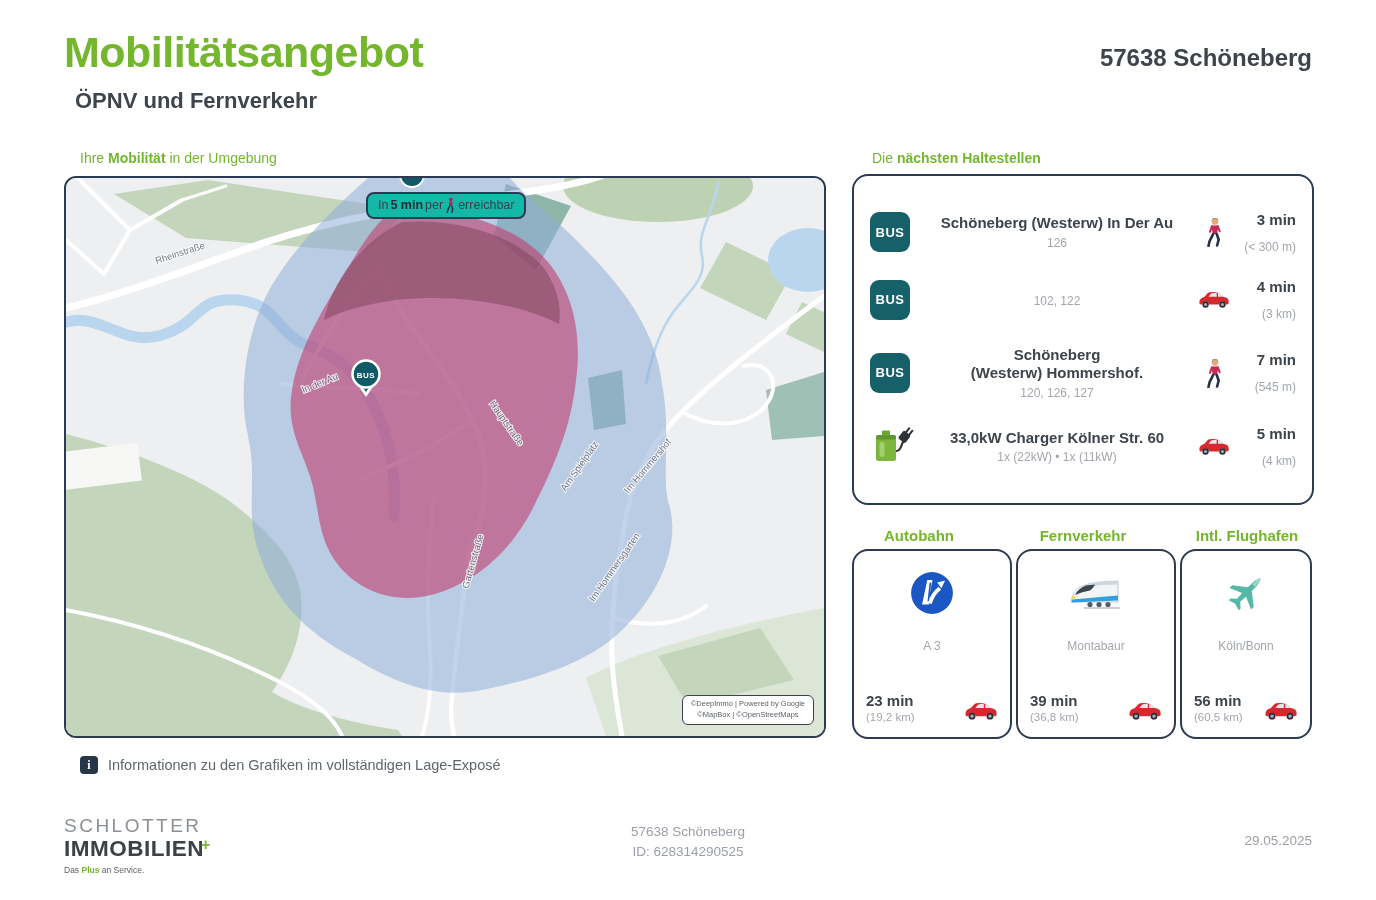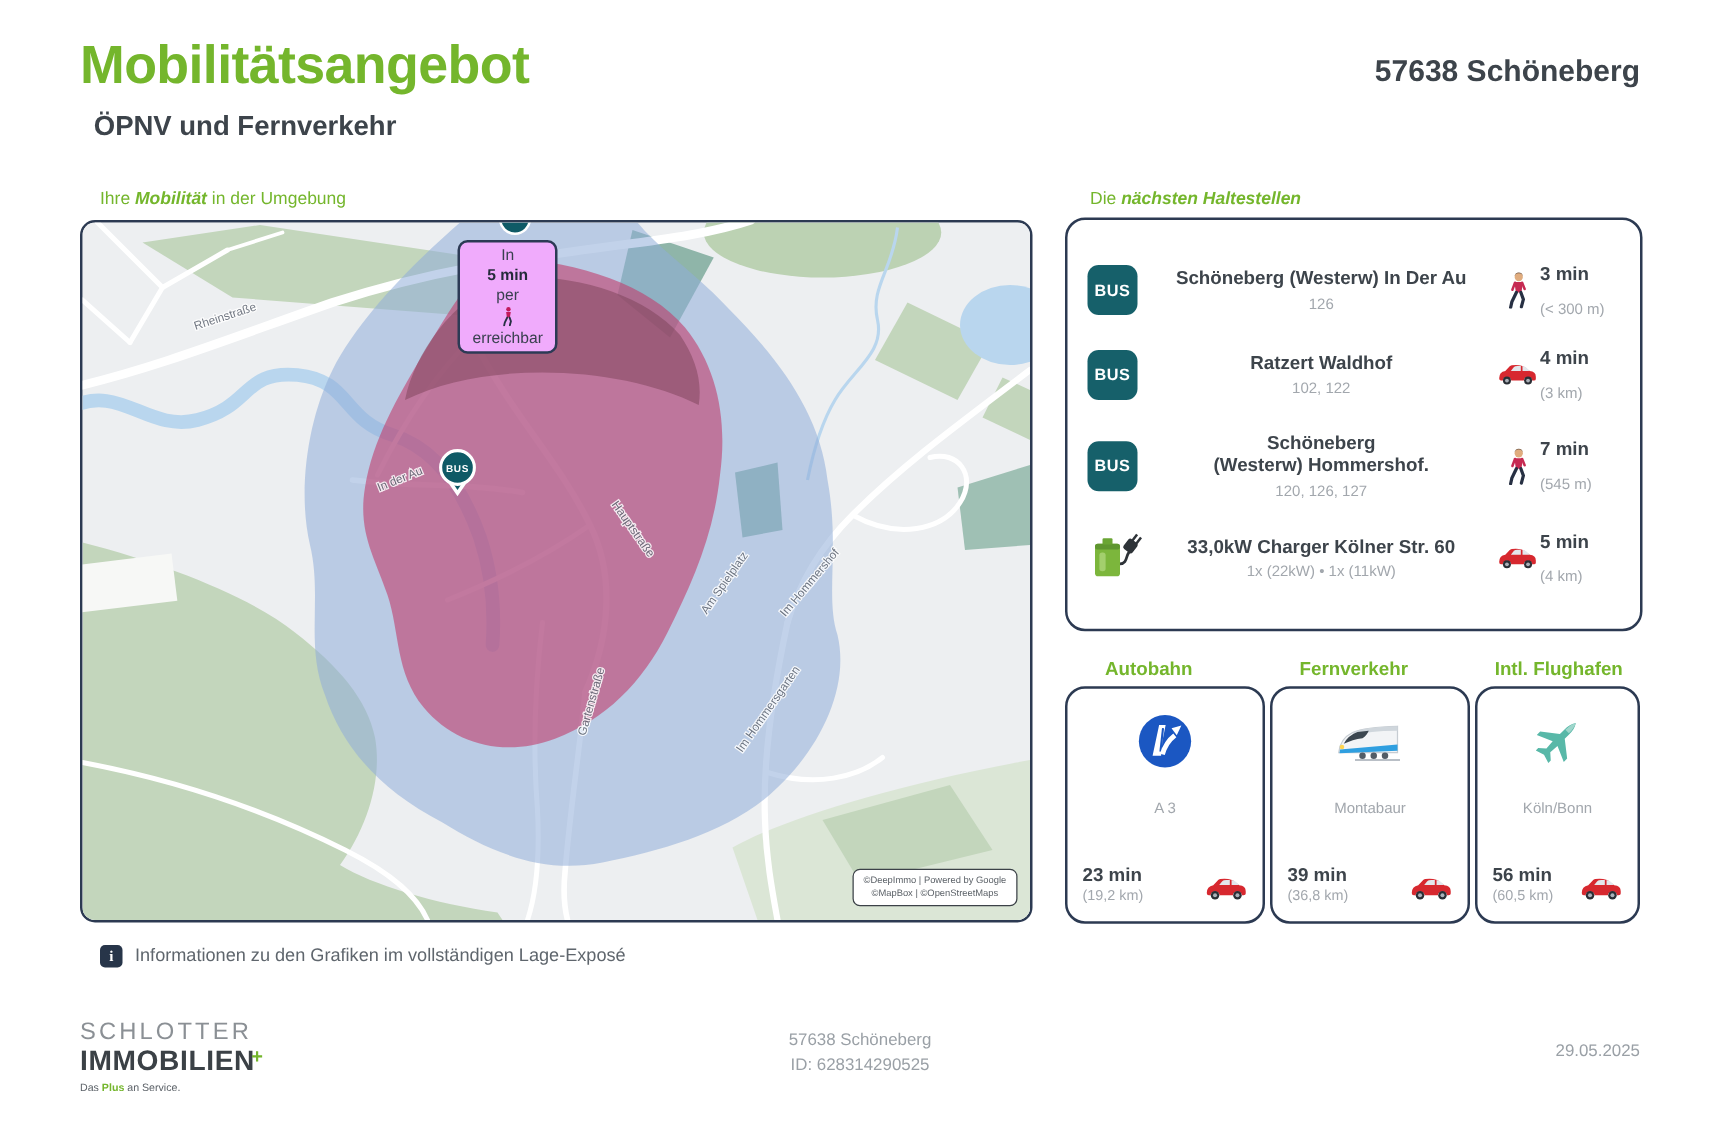--- a/index.html
+++ b/index.html
@@ -7,48 +7,48 @@
     font-family:"Liberation Sans", sans-serif; color:#3f454c; overflow:hidden; }
   .page { position:relative; width:1376px; height:900px; }
 
   
   .title { position:absolute; left:64px; top:28px; font-size:43px; font-weight:bold;
     color:#74b62c; letter-spacing:-0.5px; }
   .location { position:absolute; right:64px; top:44px; font-size:24px; font-weight:bold; color:#3d444b; }
   .subtitle { position:absolute; left:75px; top:88px; font-size:22px; font-weight:bold; color:#3d444b; }
 
   .seclabel { position:absolute; font-size:14px; color:#74b62c; }
-  .seclabel b { font-weight:bold;font-style:italic; }
+  .seclabel b { font-weight:bold; }
 
   
   .map-frame { position:absolute; left:64px; top:176px; width:762px; height:562px;
     border:2px solid #2c3a52; border-radius:12px; overflow:hidden; background:#edeff1; }
   .map-frame svg.mapsvg { position:absolute; left:0; top:0; }
-  .tooltip { position:absolute; left:300px; top:14px; background:#f0abfc;
+  .tooltip { position:absolute; left:300px; top:14px; background:#14b8a6;
     border:2px solid #2c3a55; border-radius:8px; padding:3px 10px 4px 10px;
-    font-size:12.5px; color:#39404f; white-space:nowrap; display:flex; align-items:center; gap:2px;flex-direction:column;}
+    font-size:12.5px; color:#39404f; white-space:nowrap; display:flex; align-items:center; gap:2px;}
   .tooltip b { color:#242b3a; }
   .attrib { position:absolute; right:10px; bottom:11px; background:#ffffff;
     border:1.5px solid #3c4248; border-radius:6px; padding:3px 8px; font-size:7.5px;
     color:#606趣0;} 
   .attrib { color:#5c6268; line-height:1.45; text-align:center; }
 
   
   .stops { position:absolute; left:852px; top:174px; width:462px; height:331px;
     border:2px solid #2c3a52; border-radius:16px; background:#fff;
     display:flex; flex-direction:column; justify-content:space-evenly; padding:10px 16px; }
   .stop-row { display:flex; align-items:center; }
   .stop-ic { flex:0 0 48px; display:flex; align-items:center; }
   .bus-tile { width:40px; height:40px; background:#16606a; border-radius:9px; color:#fff;
     font-weight:bold; font-size:13px; letter-spacing:.5px; display:flex; align-items:center; justify-content:center; }
   .stop-main { flex:1 1 auto; text-align:center; padding:0 6px; }
   .stop-name { font-size:15px; font-weight:bold; color:#3d444b; line-height:1.25; }
   .stop-lines { font-size:12px; color:#a2a7ad; margin-top:3px; }
   .stop-mode { flex:0 0 36px; display:flex; justify-content:center; }
-  .stop-time { flex:0 0 64px; text-align:left; }
+  .stop-time { flex:0 0 64px; text-align:right; }
   .time-val { font-size:15px; font-weight:bold; color:#3d444b; }
   .time-dist { font-size:12px; color:#a2a7ad; margin-top:12px; }
 
   
   .card-title { position:absolute; top:527px; width:134px; text-align:center;
     font-size:15px; font-weight:bold; color:#74b62c; }
   .card { position:absolute; top:549px; width:160px; height:190px; background:#fff;
     border:2px solid #2c3a52; border-radius:16px; padding:16px 12px 14px 12px;
     display:flex; flex-direction:column; align-items:center; }
   .card-icon { height:52px; display:flex; align-items:center; justify-content:center; }
@@ -214,21 +214,20 @@
       </div>
     </div>
 
     <div class="stop-row">
       <div class="stop-ic">
           <div class="bus-tile">
             <span>BUS</span>
           </div>
         </div>
       <div class="stop-main">
-        <div class="stop-name"><span>Ratzert Waldhof</span></div>
         <div class="stop-lines">102, 122</div>
       </div>
       <div class="stop-mode">
           <svg width="32" height="22">
             <use href="#icon-car"></use>
           </svg>
         </div>
       <div class="stop-time">
         <div class="time-val">4 min</div>
         <div class="time-dist">(3 km)</div>

